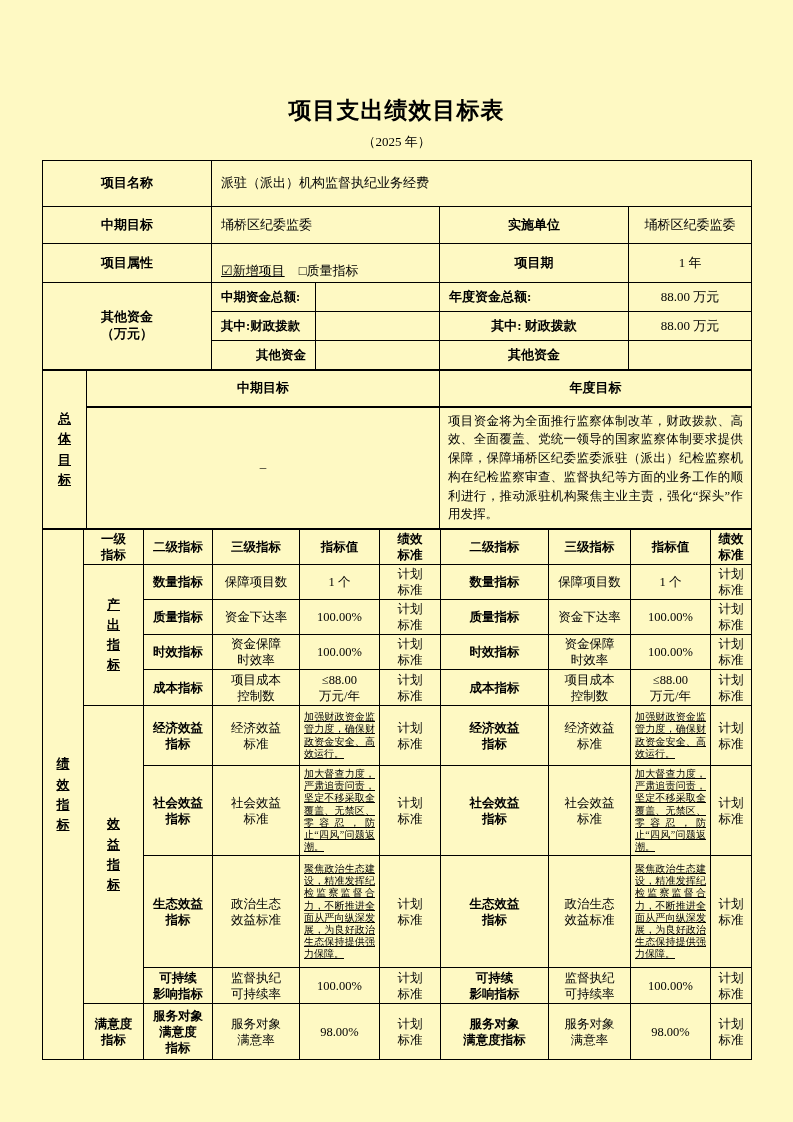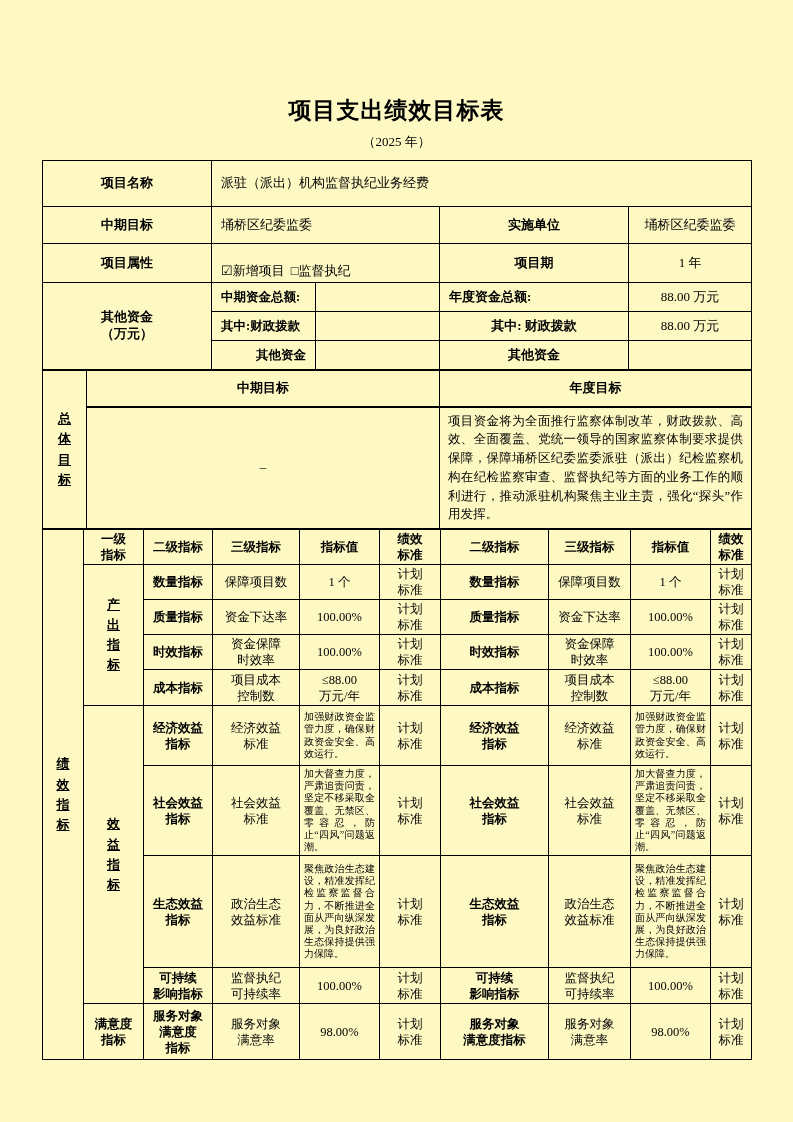--- a/index.html
+++ b/index.html
@@ -40,40 +40,41 @@
   .b  { font-weight:bold; }
   .tl { text-align:left; padding-left:9px; }
   .tr-a { text-align:right; padding-right:9px; }
   .sm { font-size:12.5px; }
   .just {
     font-size:10px;
     text-align:justify;
     white-space:normal;
     padding:2px 4px;
     line-height:1.22;
+    text-decoration:underline;
   }
   .goal {
     font-size:12.5px;
     text-align:justify;
     white-space:normal;
     vertical-align:top;
     padding:4px 8px;
     line-height:1.5;
   }
   .vstack {
     width:1.15em;
     margin:0 auto;
     word-break:break-all;
     line-height:1.55;
     font-weight:bold;
     font-size:13px;
     text-align:center;
     text-decoration:underline;
   }
-  .chk { margin-right:6px; }
+  .chk { margin-right:14px;text-decoration:underline; }
   .footer {
     position:absolute;
     top:1038px; left:0;
     width:100%;
     text-align:center;
     font-size:14px;
   }
 </style>
 </head>
 <body>
@@ -100,21 +101,21 @@
       </tr>
       <tr style="height:37px">
         <td class="hb">中期目标</td>
         <td colspan="2" class="tl">埇桥区纪委监委</td>
         <td class="hb">实施单位</td>
         <td>埇桥区纪委监委</td>
       </tr>
       <tr style="height:39px">
         <td class="hb">项目属性</td>
         <td colspan="2" class="tl">
-          <span class="chk">☑新增项目</span><span>□监督执纪</span>
+          <span class="chk">☑新增项目</span><span>□质量指标</span>
         </td>
         <td class="hb">项目期</td>
         <td>1 年</td>
       </tr>
       <tr style="height:29px">
         <td rowspan="3" class="hb">其他资金
 （万元）</td>
         <td class="hb tl sm">中期资金总额:</td>
         <td></td>
         <td class="hb tl">年度资金总额:</td>

